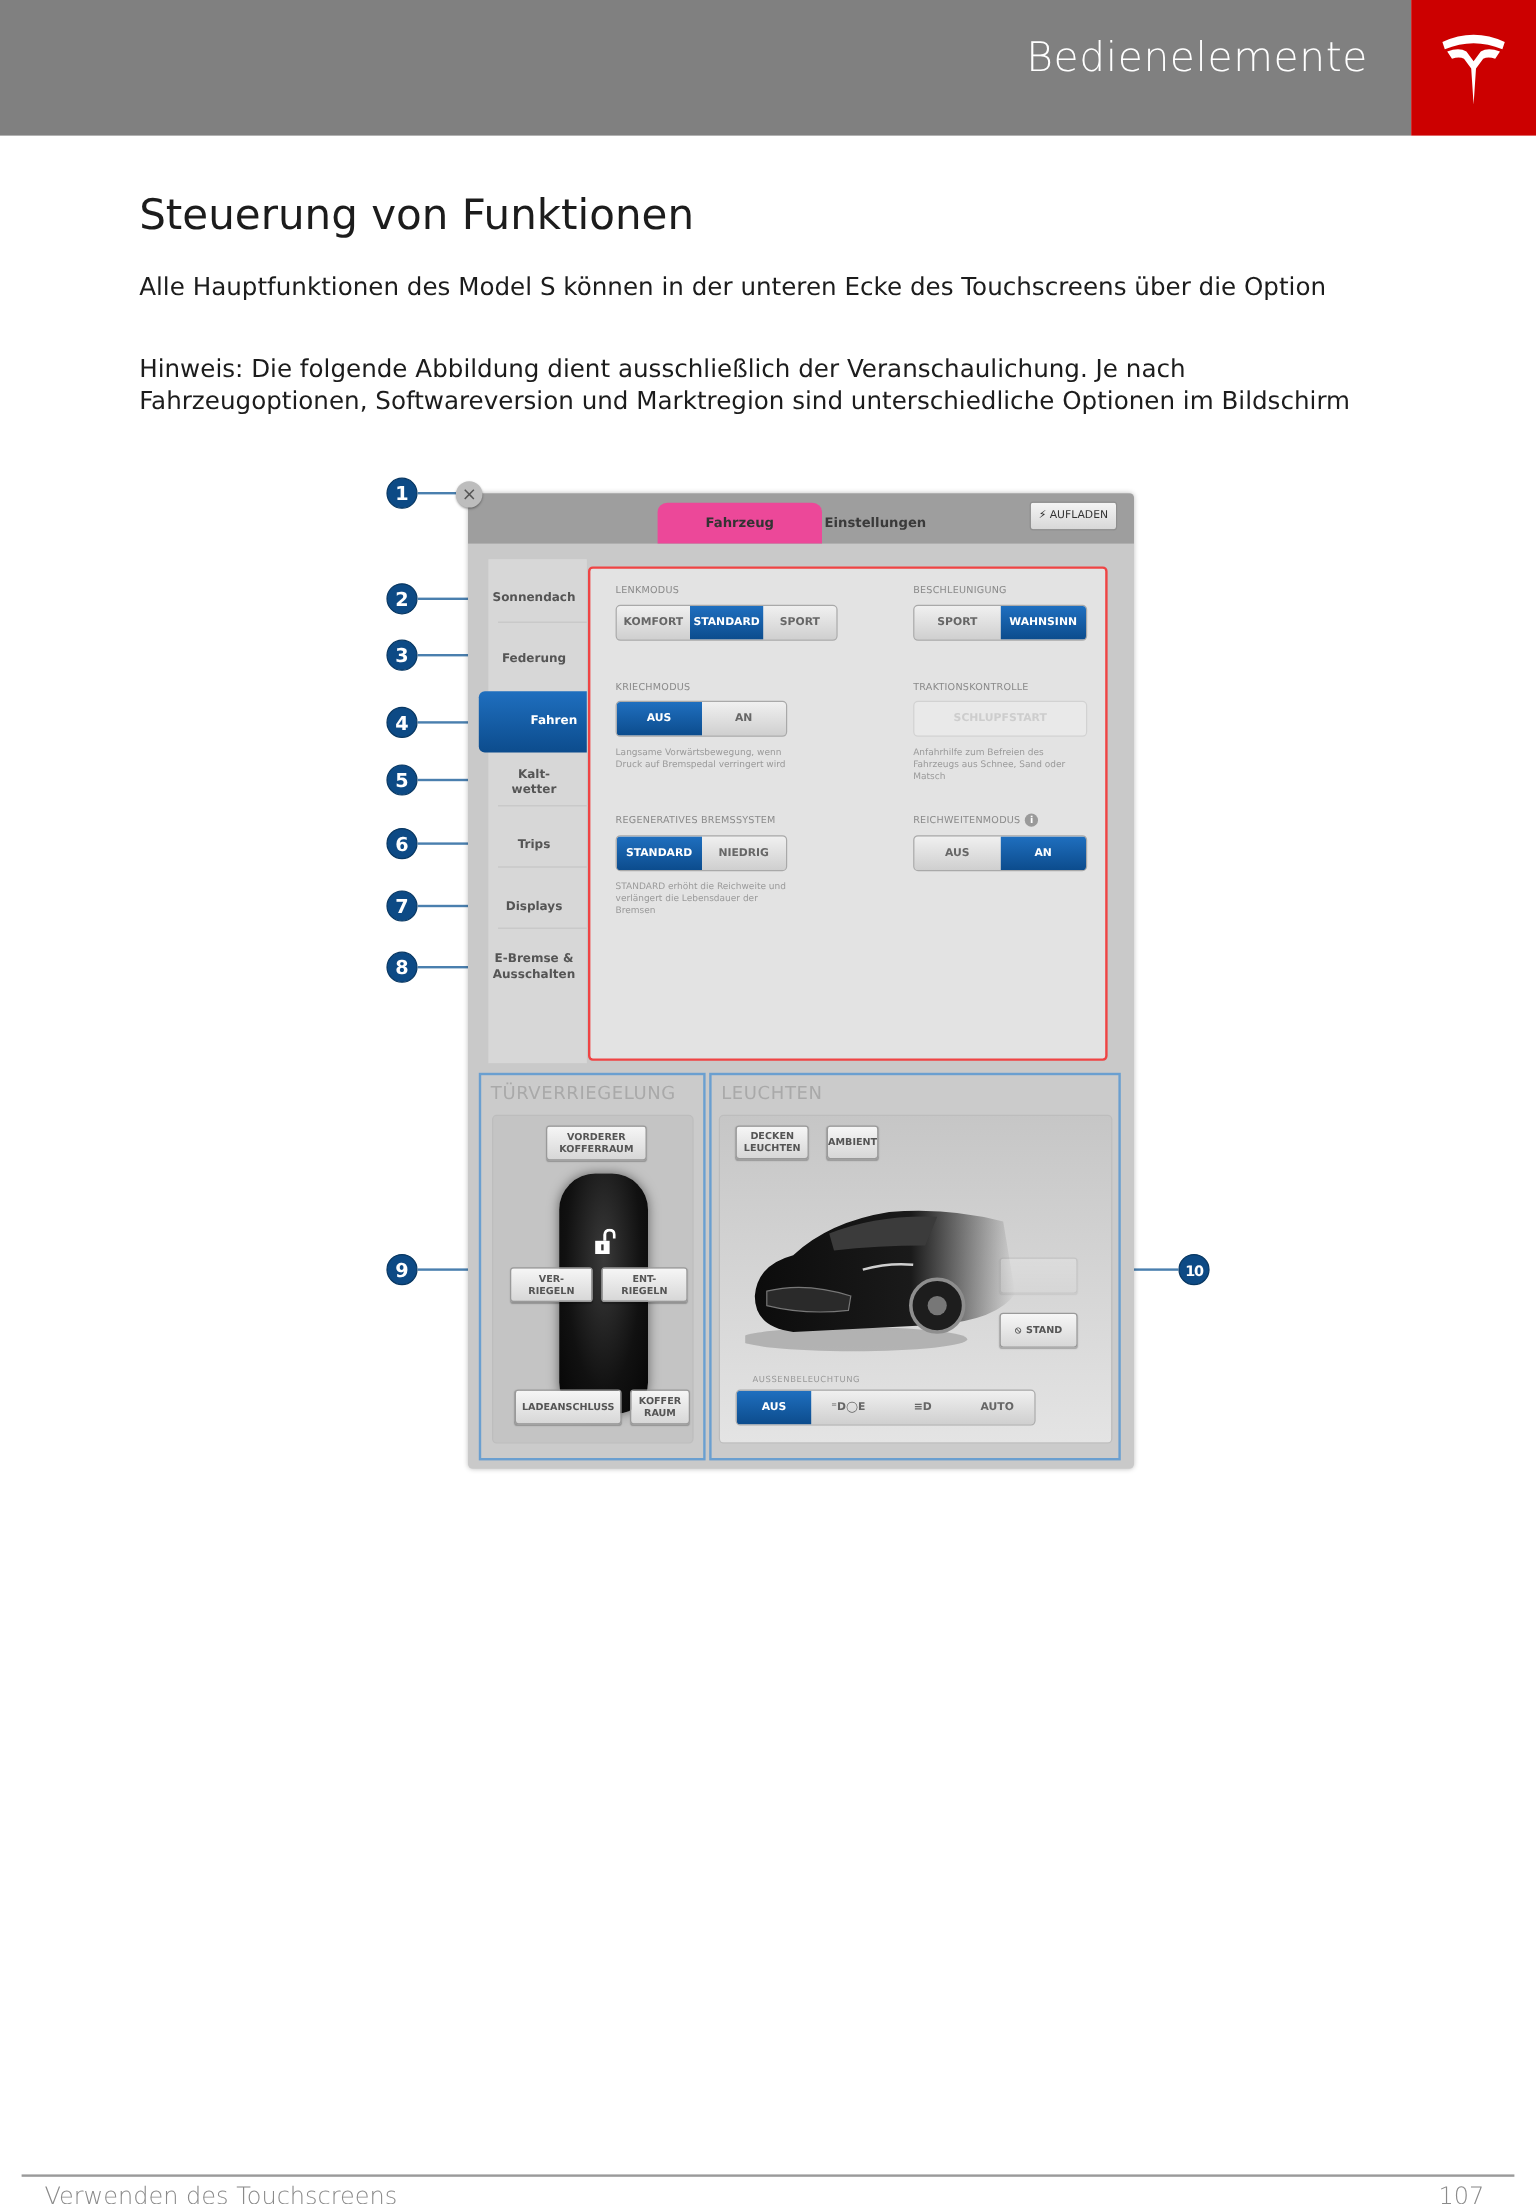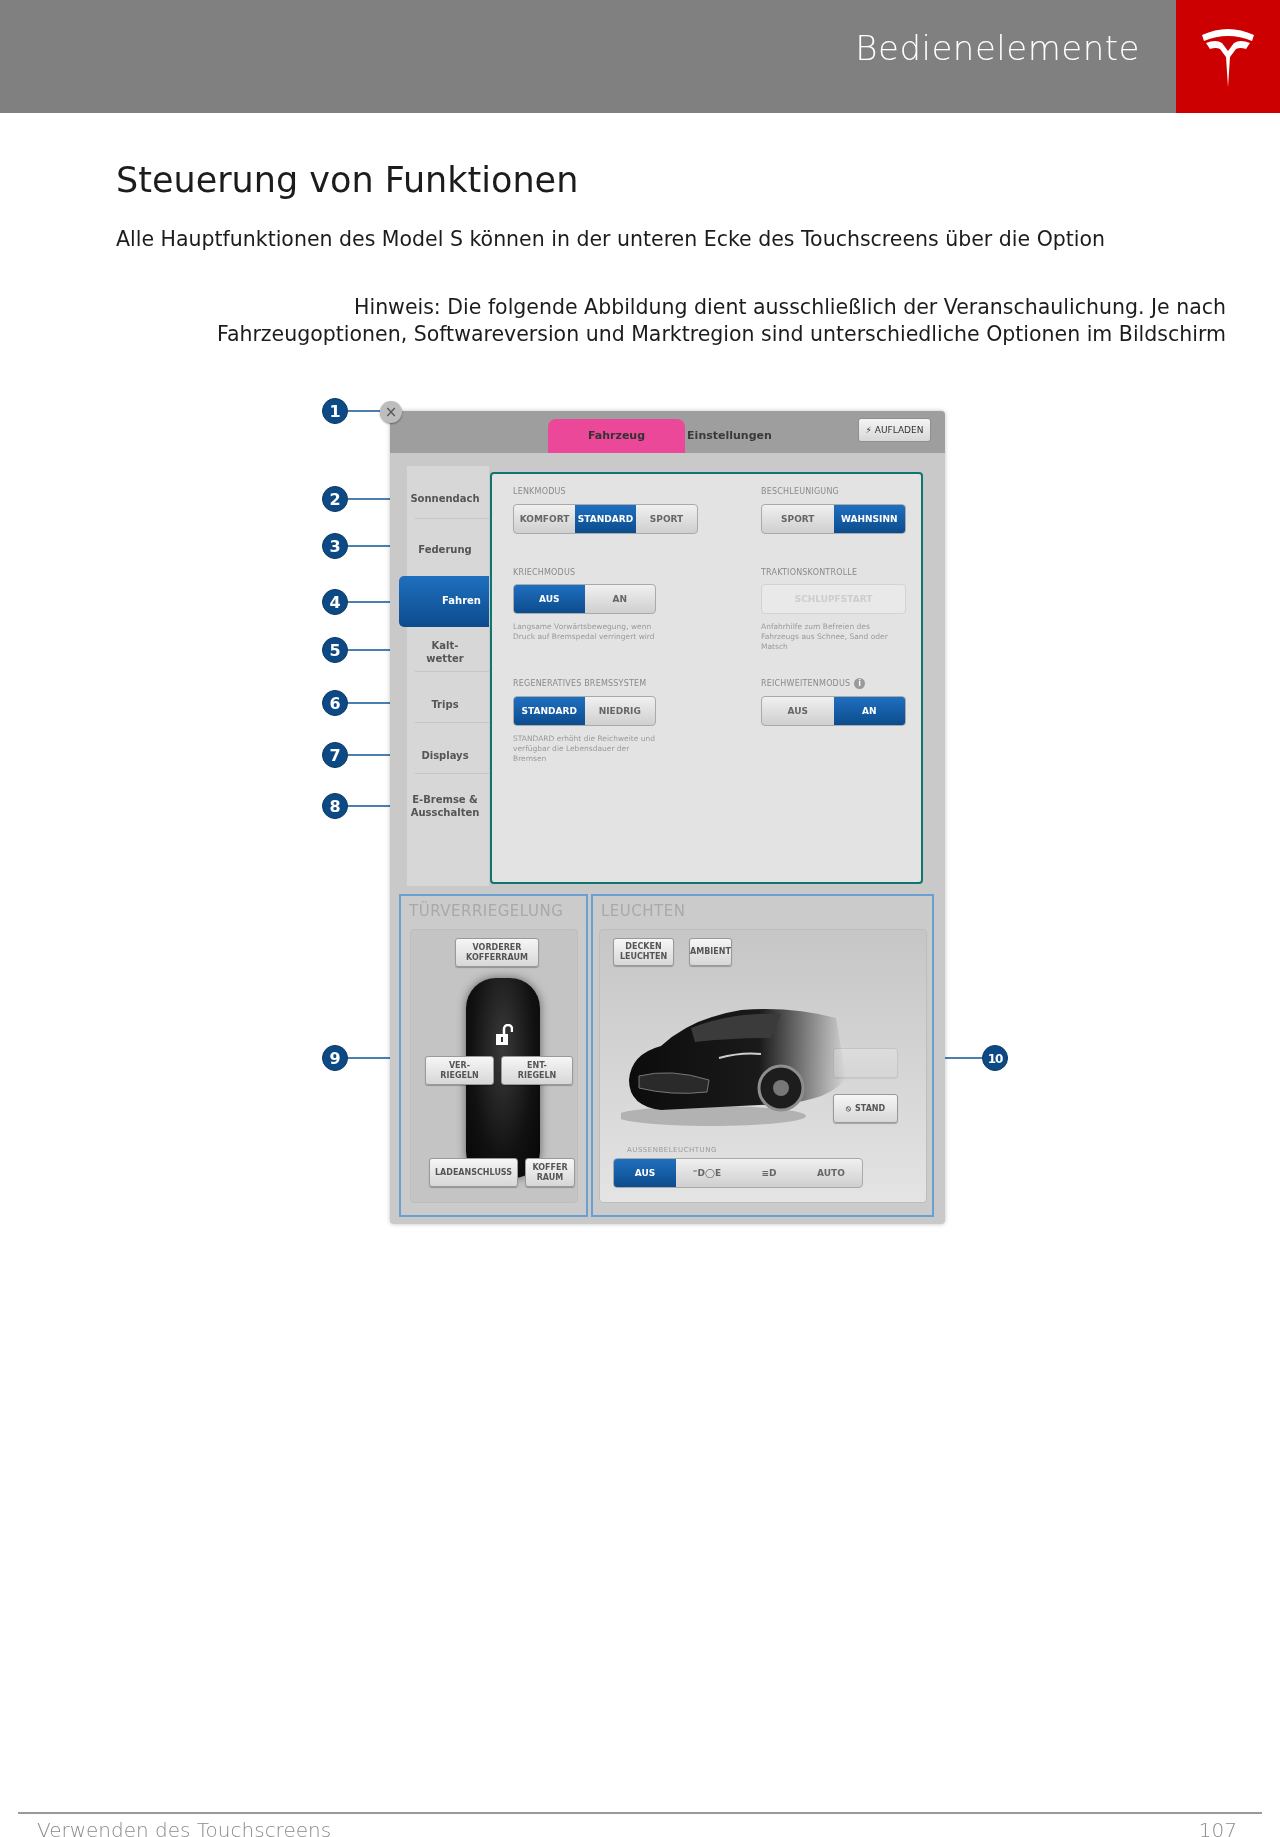--- a/index.html
+++ b/index.html
@@ -11,21 +11,21 @@
   .header-title { position: absolute; right: 36px; top: 28px; font-size: 34px; color: #ffffff;
                   font-family: "DejaVu Sans", sans-serif; font-weight: 300; letter-spacing: 0.5px; }
   .logo-block { position: absolute; left: 1176px; top: 0; width: 104px; height: 113px; background: #cc0000;
                 display: flex; align-items: center; justify-content: center; }
 
   
   .section-title { position: absolute; left: 116px; top: 160px; font-size: 35px; font-weight: normal; margin: 0; }
   .para { position: absolute; left: 116px; width: 1110px; font-size: 20.5px; line-height: 27px; margin: 0; }
   .para span { display: block; white-space: nowrap; }
   .p1 { top: 226px; }
-  .p2 { top: 294px; text-align: right; }
+  .p2 { top: 294px; }
 
   
   .figure { position: absolute; left: 0; top: 0; width: 1280px; height: 1837px; pointer-events: none; }
   .figure * { pointer-events: auto; }
 
   .callout { position: absolute; width: 26px; height: 26px; border-radius: 50%; background: #0d4a85;
              color: #fff; font-weight: bold; font-size: 16px; line-height: 26px; text-align: center;
              font-family: "DejaVu Sans", sans-serif; border: 1px solid #083762; box-sizing: border-box; }
   .callout.two { font-size: 12px; letter-spacing: -1px; }
   .leader { position: absolute; height: 2px; background: #4a7fae; }
@@ -45,21 +45,21 @@
 
   .sidebar { position: absolute; left: 17px; top: 55px; width: 82px; height: 420px; background: #d7d7d7; }
   .side-item { position: absolute; right: 6px; width: 76px; text-align: center; font-size: 10px; font-weight: bold;
                color: #555; line-height: 13px; }
   .side-sep { position: absolute; left: 8px; width: 74px; height: 1px; background: #c6c6c6; }
   .side-active { position: absolute; left: 9px; top: 165px; width: 90px; height: 51px;
                  background: linear-gradient(#1f6fbf,#0c4c8d); border-radius: 5px 0 0 5px; }
   .side-active-label { position: absolute; right: 8px; top: 19px; font-size: 10px; font-weight: bold; color: #fff; }
 
   .content { position: absolute; left: 100px; top: 61px; width: 433px; height: 412px; background: #e3e3e3;
-             border: 2px solid #0f766e; border-radius: 4px; box-sizing: border-box; }
+             border: 2px solid #ef4444; border-radius: 4px; box-sizing: border-box; }
   .lbl { position: absolute; font-size: 8px; color: #8a8a8a; letter-spacing: 0.2px; white-space: nowrap; }
   .seg { position: absolute; height: 30px; display: flex; border: 1px solid #a9a9a9; border-radius: 4px; overflow: hidden;
          background: linear-gradient(#f0f0f0,#cfcfcf); box-sizing: border-box; }
   .seg div { flex: 1; font-size: 9px; color: #666; text-align: center; line-height: 28px; font-weight: bold; }
   .seg div.on { background: linear-gradient(#1f6fbf,#0c4c8d); color: #fff; }
   .seg.disabled { background: #e9e9e9; border-color: #d2d2d2; }
   .seg.disabled div { color: #cdcdcd; }
   .desc { position: absolute; font-size: 7.5px; color: #9a9a9a; line-height: 10px; width: 145px; }
   .info-icon { display: inline-block; width: 11px; height: 11px; border-radius: 50%; background: #9a9a9a; color: #fff;
                font-size: 8px; line-height: 11px; text-align: center; margin-left: 4px; vertical-align: middle; font-weight: bold; }
@@ -193,21 +193,21 @@
       <div class="seg disabled" style="left:269px;top:110px;width:145px">
         <div>SCHLUPFSTART</div>
       </div>
       <div class="desc" style="left:269px;top:148px">Anfahrhilfe zum Befreien des Fahrzeugs aus Schnee, Sand oder Matsch</div>
 
       <div class="lbl" style="left:21px;top:205px">REGENERATIVES BREMSSYSTEM</div>
       <div class="seg" style="left:21px;top:222px;width:143px">
         <div class="on">STANDARD</div>
         <div>NIEDRIG</div>
       </div>
-      <div class="desc" style="left:21px;top:260px">STANDARD erhöht die Reichweite und verfügbar die Lebensdauer der Bremsen</div>
+      <div class="desc" style="left:21px;top:260px">STANDARD erhöht die Reichweite und verlängert die Lebensdauer der Bremsen</div>
 
       <div class="lbl" style="left:269px;top:204px">
         <span>REICHWEITENMODUS</span><span class="info-icon">i</span>
       </div>
       <div class="seg" style="left:269px;top:222px;width:145px">
         <div>AUS</div>
         <div class="on">AN</div>
       </div>
     </div>
 

